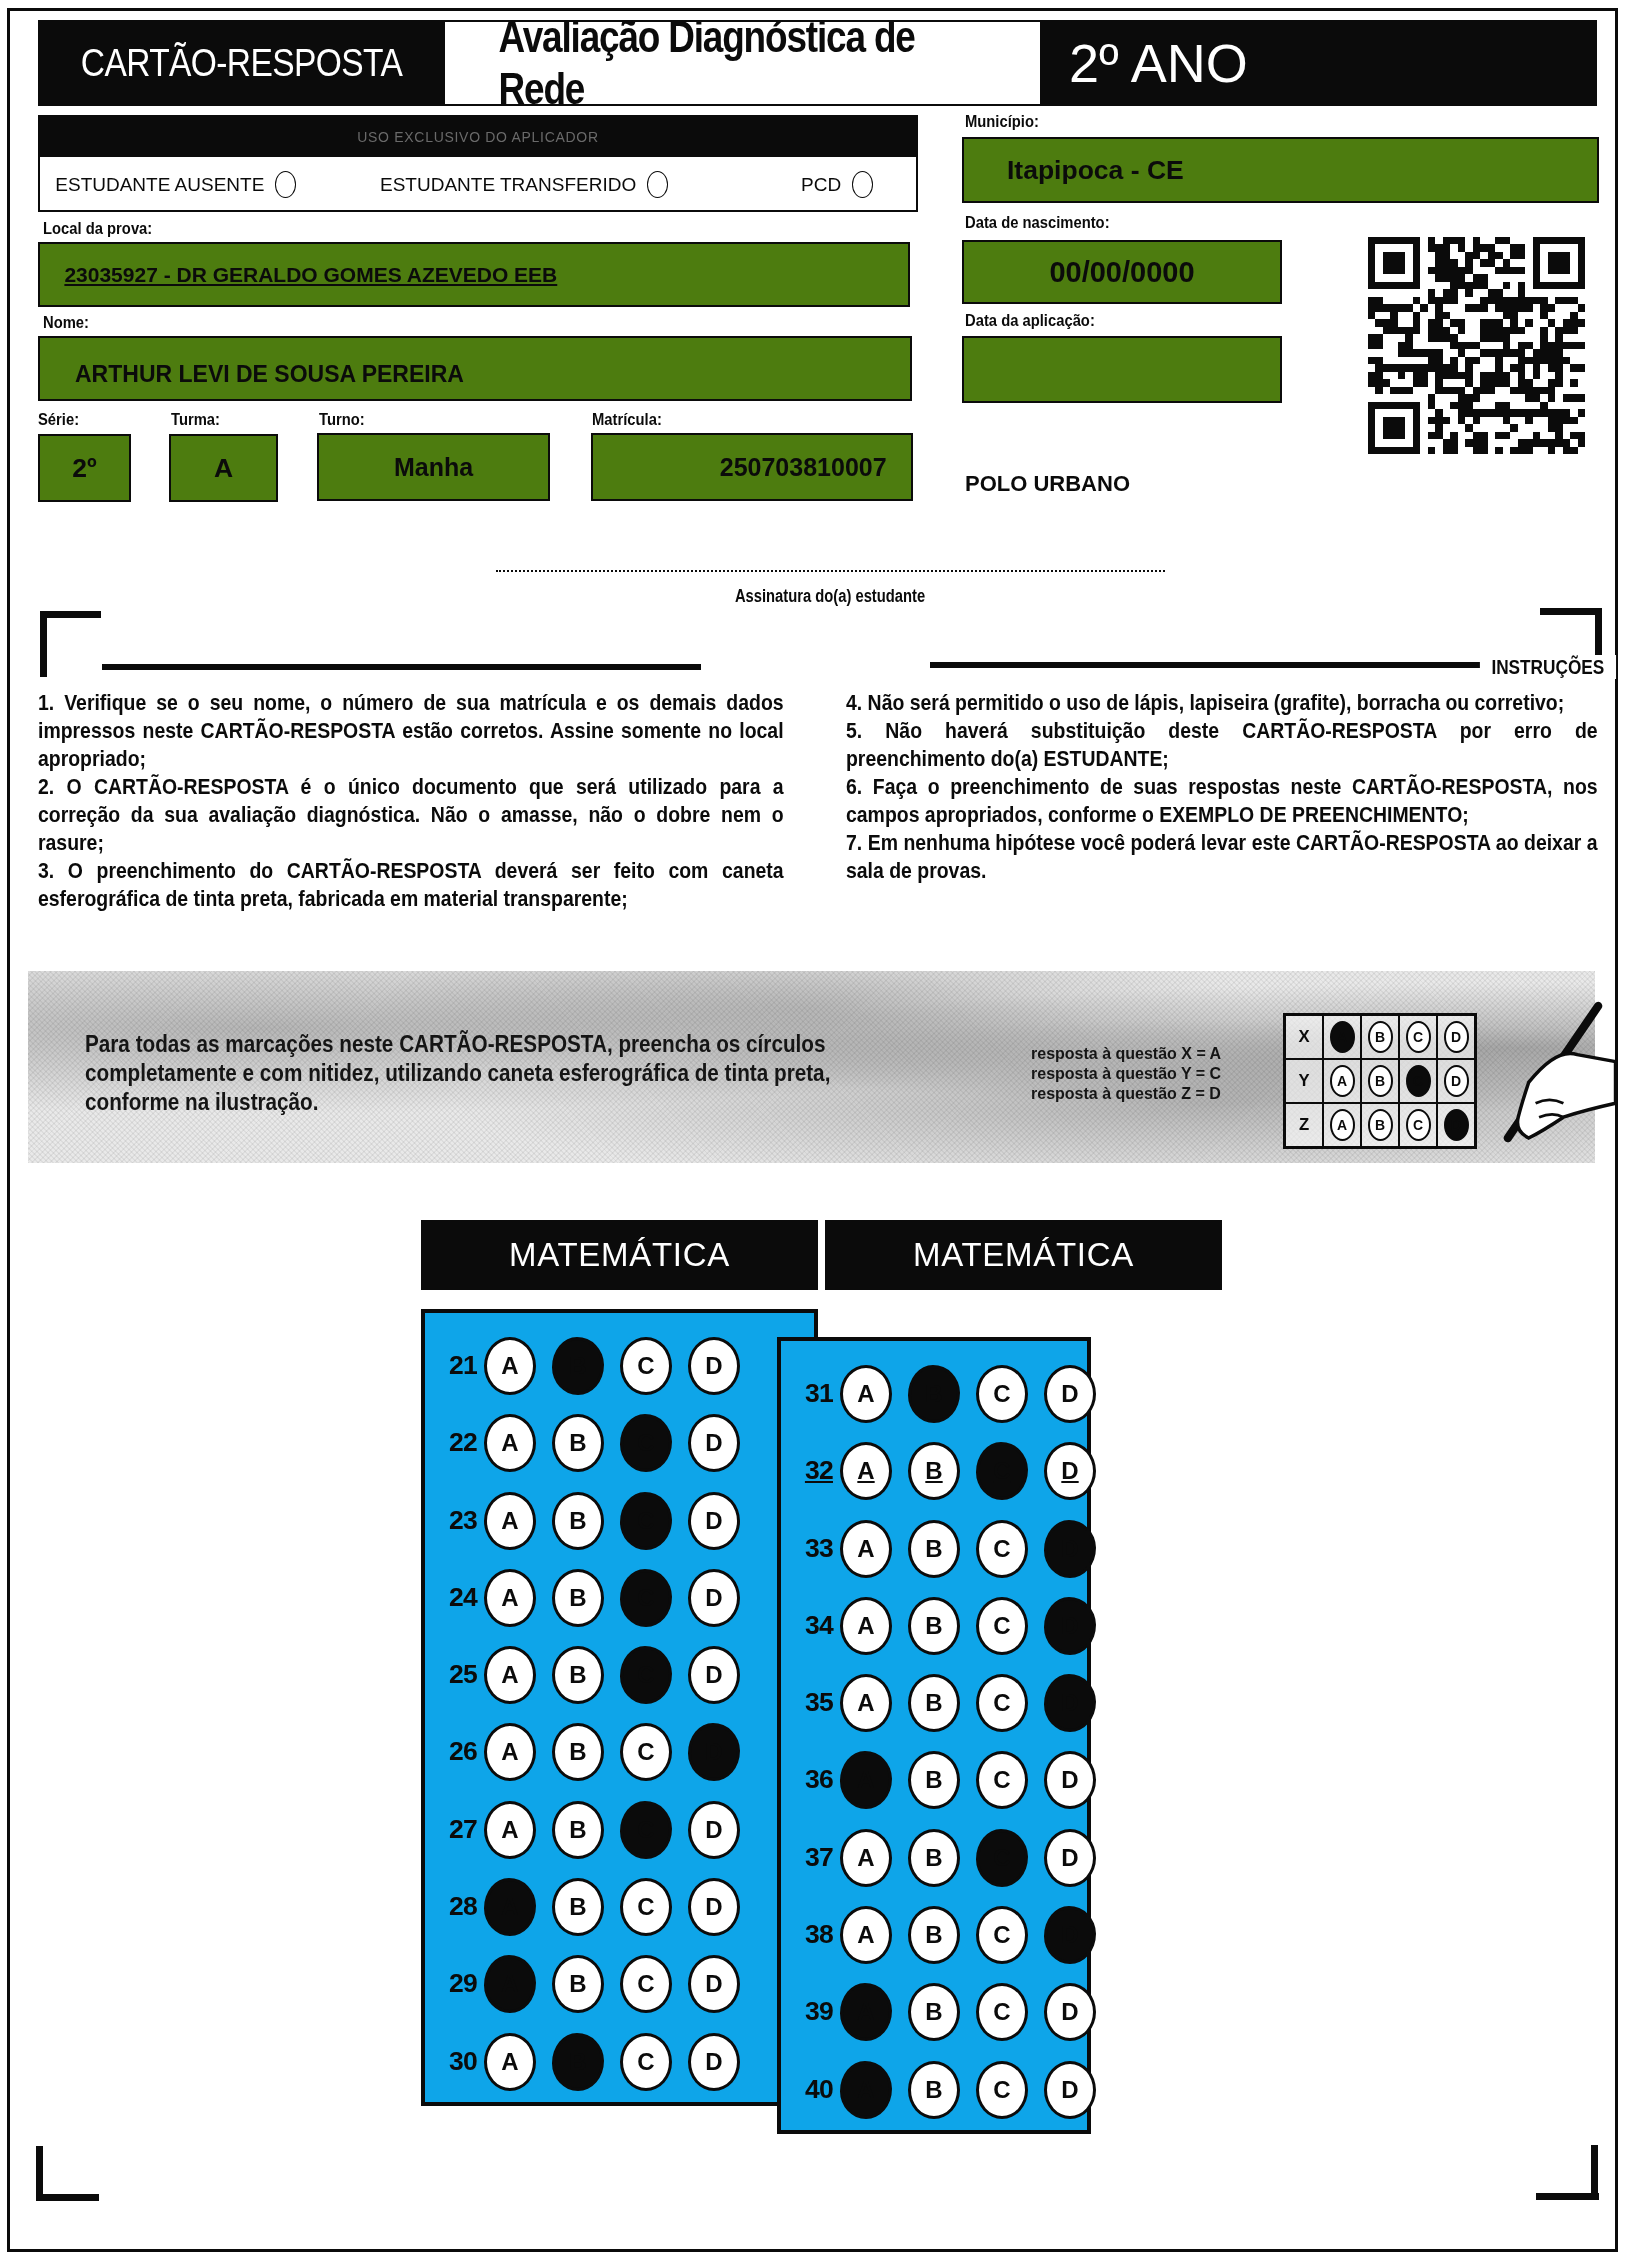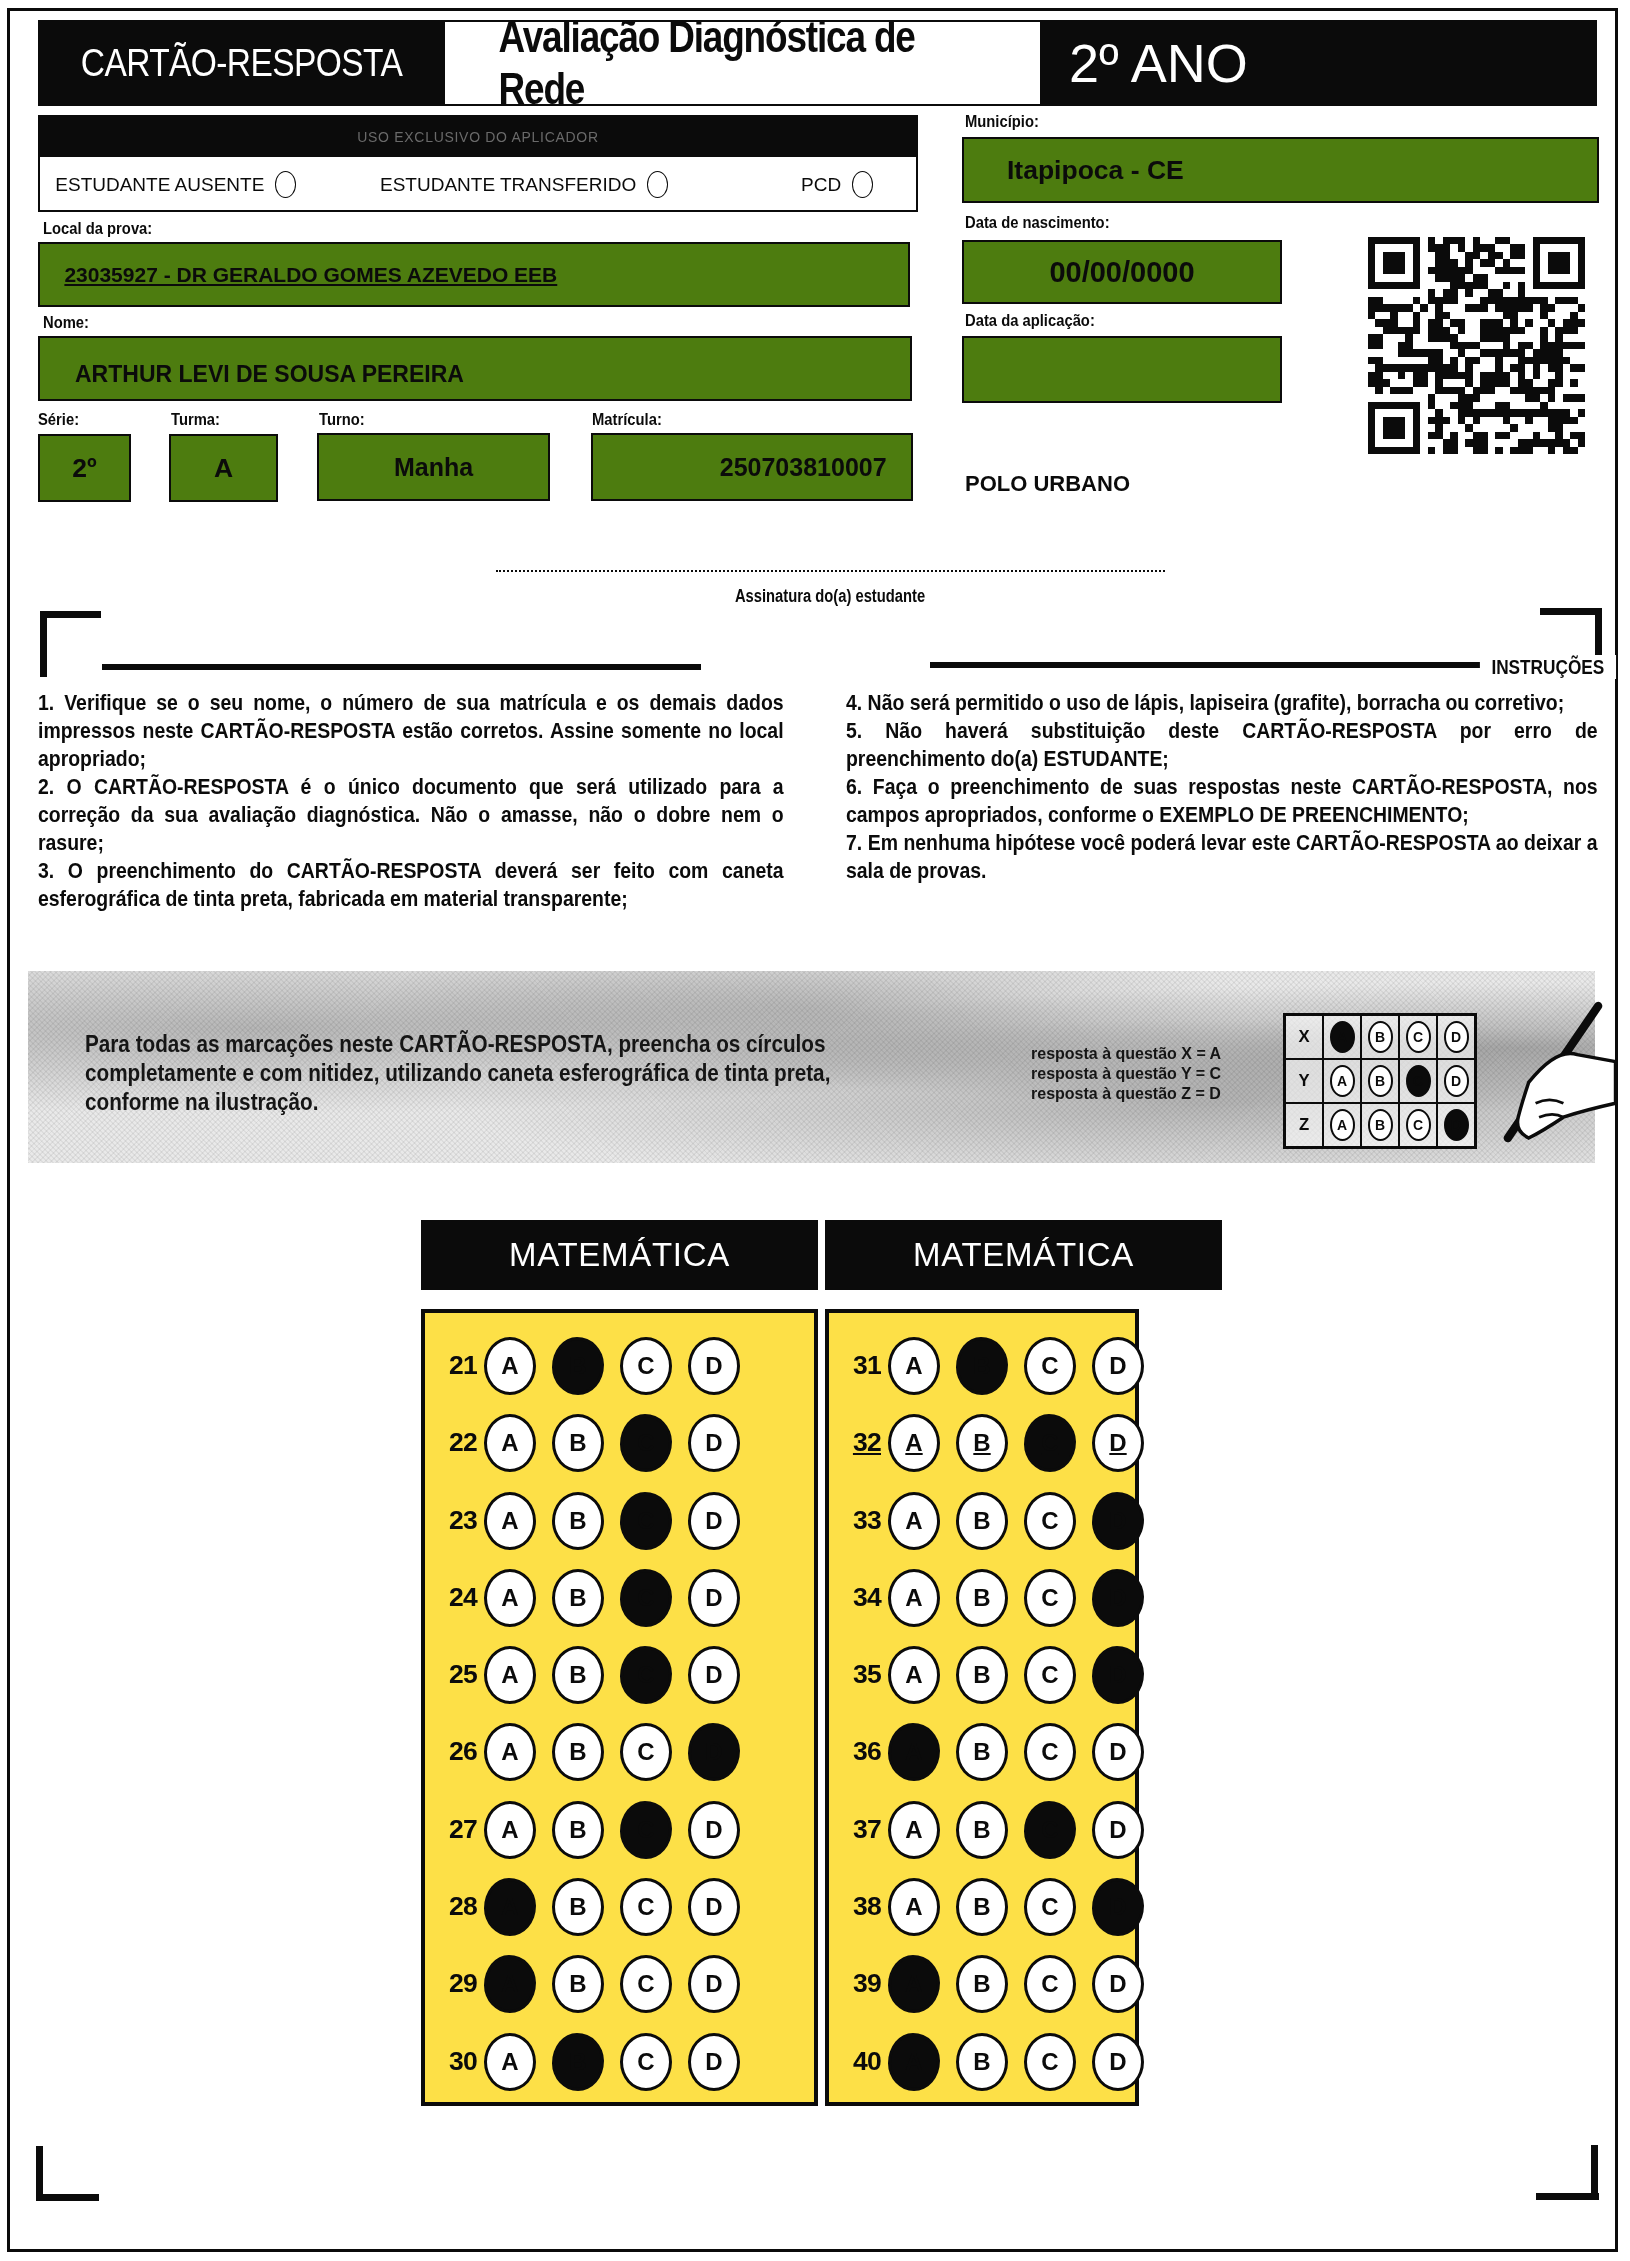--- a/index.html
+++ b/index.html
@@ -58,21 +58,21 @@
   .ex-row { display:flex; height:42px; border-bottom:2.8px solid #0b0b0b; }
   .ex-row:last-child { border-bottom:none; }
   .ex-cell { width:36px; border-right:2.1px solid #0b0b0b; display:flex; align-items:center; justify-content:center; font-weight:bold; font-size:16.7px; }
   .ex-cell:last-child { border-right:none; }
   .ex-bub { width:25px; height:32px; border:2.1px solid #0b0b0b; border-radius:50%; display:flex; align-items:center; justify-content:center; font-size:14px; font-weight:bold; box-sizing:border-box; background:#fff; }
   .ex-bub.filled { background:#0b0b0b; color:#0b0b0b; }
   #pen-hand { left:1452px; top:28px; width:139px; height:153px; }
 
   
   .sec-head { top:1220px; height:70px; background:#0b0b0b; color:#fff; font-size:33px; display:flex; align-items:center; justify-content:center; letter-spacing:0.7px; }
-  .ans-box { top:1309px; height:797px; border:4.2px solid #0b0b0b; box-sizing:border-box; background:#fde047; }
+  .ans-box { top:1309px; height:797px; border:4.2px solid #0b0b0b; box-sizing:border-box; background:#0ea5e9; }
   .q-row { position:absolute; left:0; height:77px; display:flex; align-items:center; }
   .q-num { width:52px; text-align:right; font-size:26.5px; font-weight:bold; margin-right:7px; letter-spacing:-0.7px; }
   .bub { width:52px; height:58px; border:3.1px solid #0b0b0b; border-radius:50%; box-sizing:border-box; display:flex; align-items:center; justify-content:center; font-size:24px; font-weight:bold; margin-right:16px; background:#fff; cursor:pointer; }
   .bub.filled { background:#0b0b0b; color:#0b0b0b; border-radius:48% 52% 50% 50% / 52% 48% 52% 48%; }
 </style>
 </head>
 <body>
 
 <div id="page-border" class="abs"></div>
 
@@ -683,21 +683,21 @@
       <div class="bub">D</div>
     </div>
     <div class="q-row" style="top: 710px;">
       <div class="q-num">30</div>
       <div class="bub">A</div>
       <div class="bub filled">B</div>
       <div class="bub">C</div>
       <div class="bub">D</div>
     </div>
   </div>
-<div id="ans-1" class="abs ans-box" style="left:825px; width:314px;">
+<div id="ans-1" class="abs ans-box" style="left:777px; width:314px;margin-top:28px;">
     <div class="q-row" style="top: 14px;">
       <div class="q-num">31</div>
       <div class="bub">A</div>
       <div class="bub filled">B</div>
       <div class="bub">C</div>
       <div class="bub">D</div>
     </div>
     <div class="q-row" style="top: 91px; text-decoration: underline;">
       <div class="q-num">32</div>
       <div class="bub">A</div>

